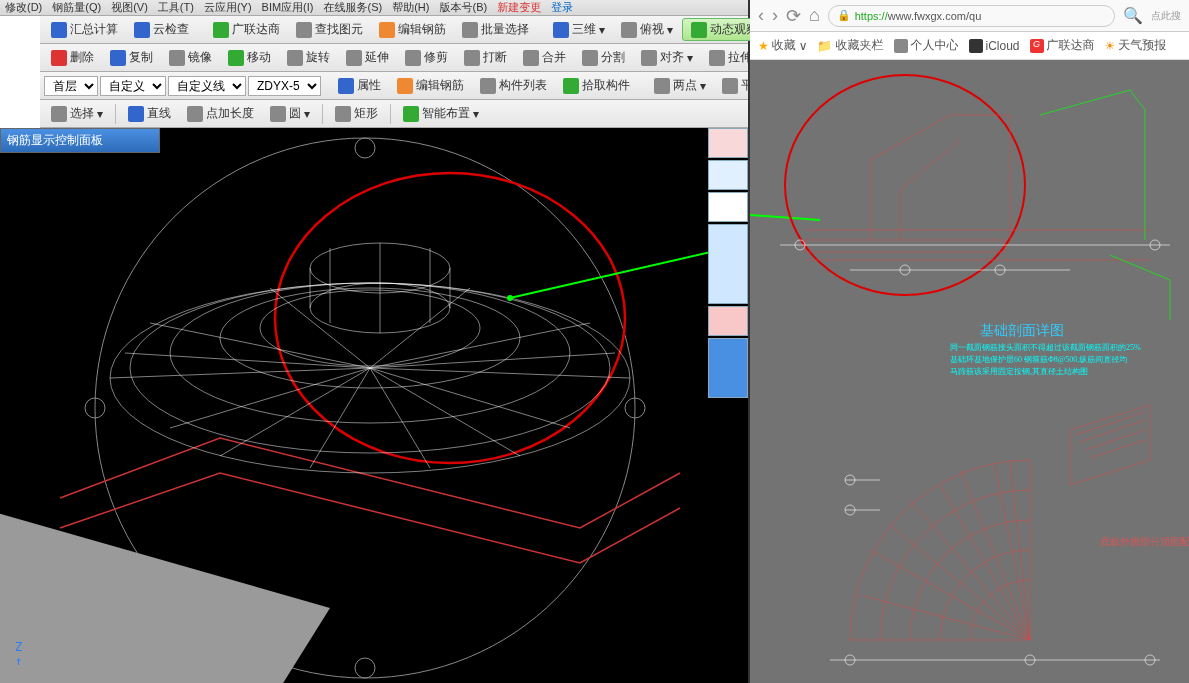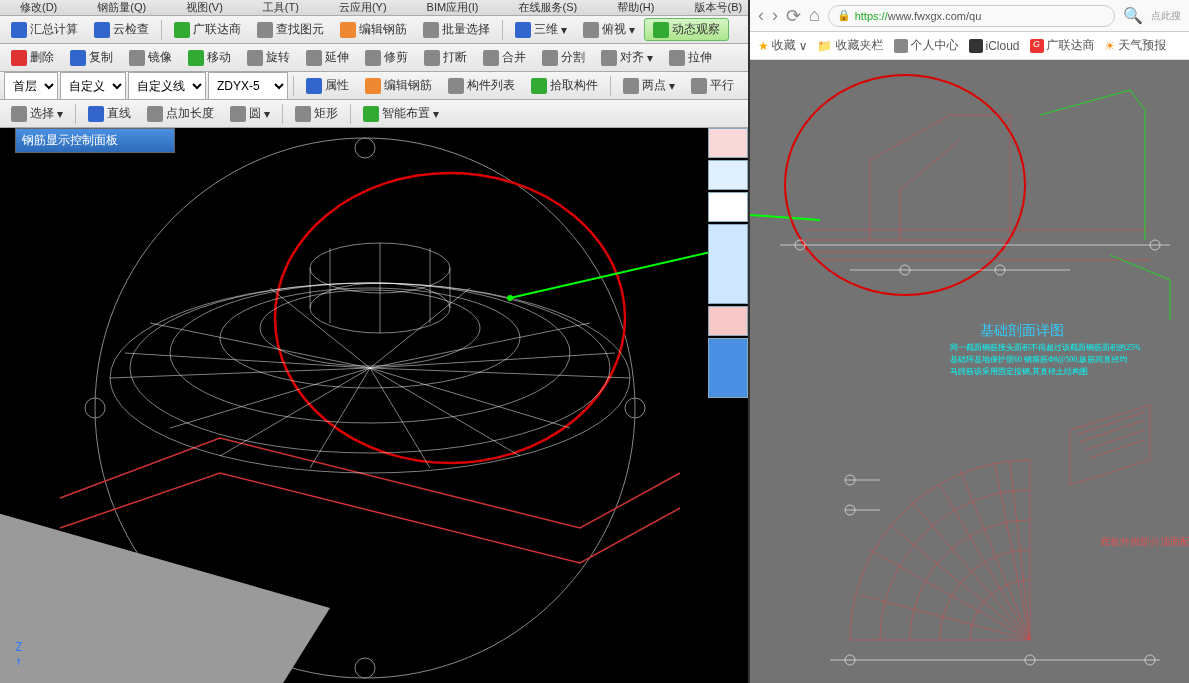--- a/index.html
+++ b/index.html
@@ -3,34 +3,34 @@
 <meta charset="utf-8">
 <style>
 * { margin: 0; padding: 0; box-sizing: border-box; }
 body { font-family: "Microsoft YaHei", SimSun, sans-serif; font-size: 12px; width: 1189px; height: 683px; overflow: hidden; background: #fff; }
 .container { display: flex; width: 100%; height: 100%; }
 .left-app { width: 750px; height: 100%; display: flex; flex-direction: column; border-right: 2px solid #333; }
 .right-app { flex: 1; height: 100%; display: flex; flex-direction: column; background: #fff; }
 
 
 .menubar { display: flex; background: linear-gradient(#e8e8e8,#d8d8d8); height: 16px; border-bottom: 1px solid #aaa; font-size: 11px; }
-.menubar span { padding: 0 20px; color: #333; white-space: nowrap; }
-
-
-.toolbar { display: flex; align-items: center; background: linear-gradient(#f5f5f5,#e5e5e5); height: 28px; border-bottom: 1px solid #aaa; padding: 0 4px; gap: 2px; }
+.menubar span { padding: 0 5px; color: #333; white-space: nowrap; }
+
+
+.toolbar { display: flex; align-items: center; background: linear-gradient(#f5f5f5,#e5e5e5); height: 28px; border-bottom: 1px solid #aaa; padding: 0 4px; gap: 2px; margin-left: 40px; }
 .tb-btn { display: inline-flex; align-items: center; gap: 3px; padding: 2px 6px; border: 1px solid transparent; border-radius: 2px; font-size: 12px; color: #333; cursor: pointer; white-space: nowrap; }
 .tb-sep { width: 1px; height: 20px; background: #bbb; margin: 0 3px; }
-.tb-sel { height: 28px; font-size: 12px; border: 1px solid #aaa; background: #fff; padding: 0 4px; }
+.tb-sel { height: 20px; font-size: 12px; border: 1px solid #aaa; background: #fff; padding: 0 4px; }
 .tb-ico { width: 16px; height: 16px; display: inline-block; border-radius: 2px; }
 .ic-red{background:#d33}.ic-blue{background:#36c}.ic-green{background:#3a3}.ic-gray{background:#888}.ic-orange{background:#e83}
 .highlight { background: linear-gradient(#d5f5c5,#aee58e); border: 1px solid #6b6; border-radius: 3px; padding: 2px 8px; }
 
 
 .workspace { flex: 1; position: relative; background: #000; overflow: hidden; }
-.panel { position: absolute; left: 15px; top: 0; width: 160px; background: #fff; border: 1px solid #666; box-shadow: 2px 2px 6px rgba(0,0,0,0.4); }
+.panel { position: absolute; left: 0; top: 0; width: 160px; background: #fff; border: 1px solid #666; box-shadow: 2px 2px 6px rgba(0,0,0,0.4); }
 .panel-title { background: linear-gradient(#4a90e2,#2d6bb8); color: #fff; font-size: 12px; padding: 3px 6px; }
 .panel-body { padding: 4px; font-size: 12px; }
 .panel-body label { display: block; padding: 1px 0; }
 .panel-body input { margin-right: 4px; vertical-align: middle; }
 
 .axis { position: absolute; left: 15px; bottom: 15px; font-family: monospace; }
 .axis .z { color: #2a7fff; }
 
 
 .browser-bar { display: flex; align-items: center; gap: 8px; height: 32px; border-bottom: 1px solid #ccc; padding: 0 8px; background: #f9f9f9; }

